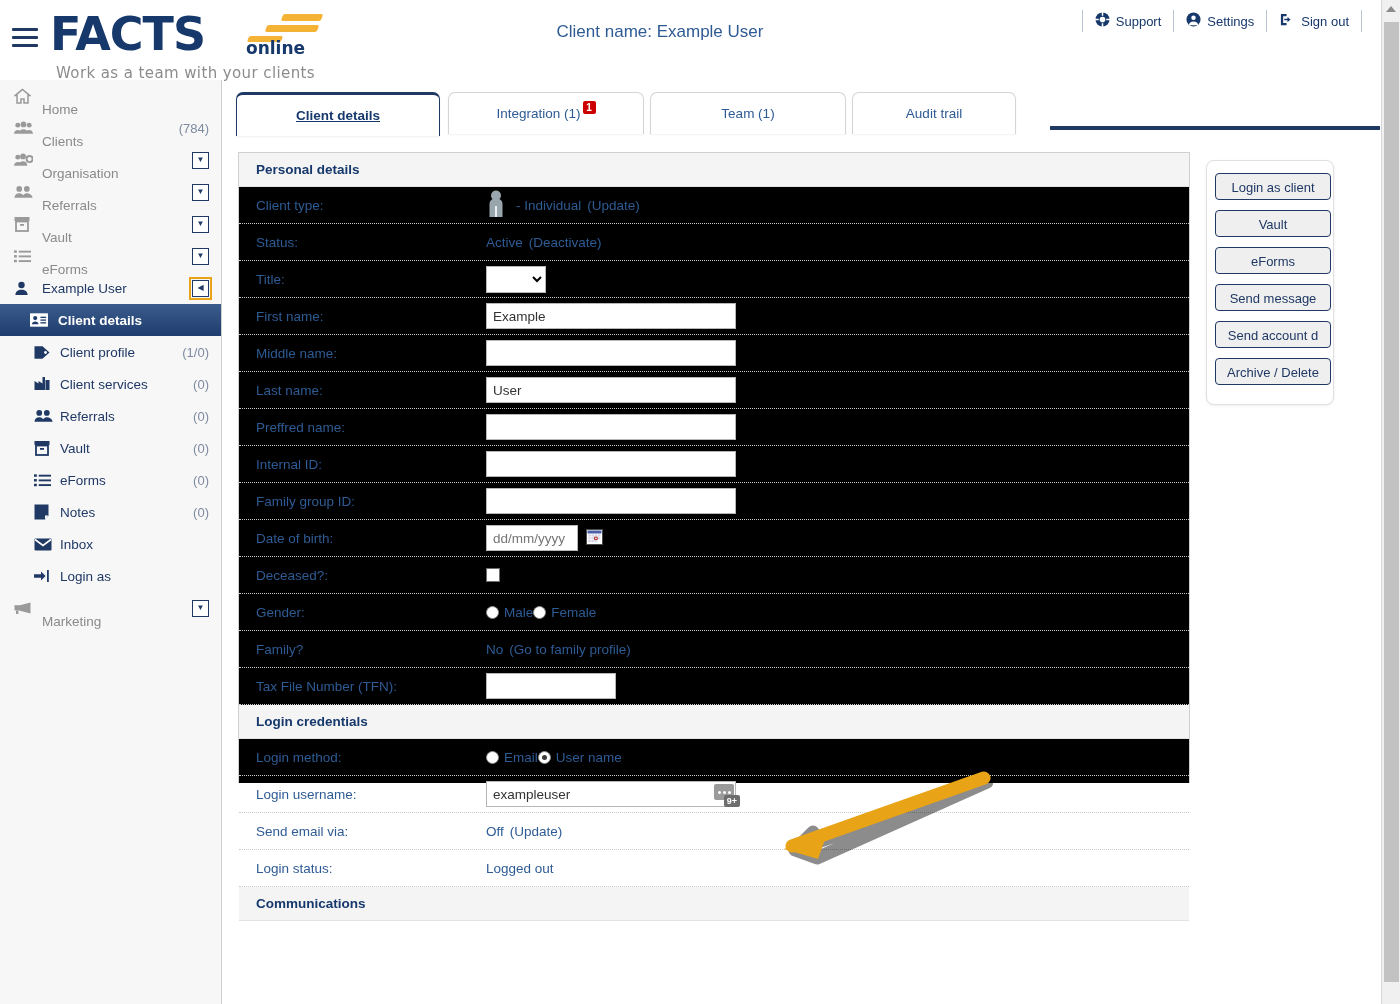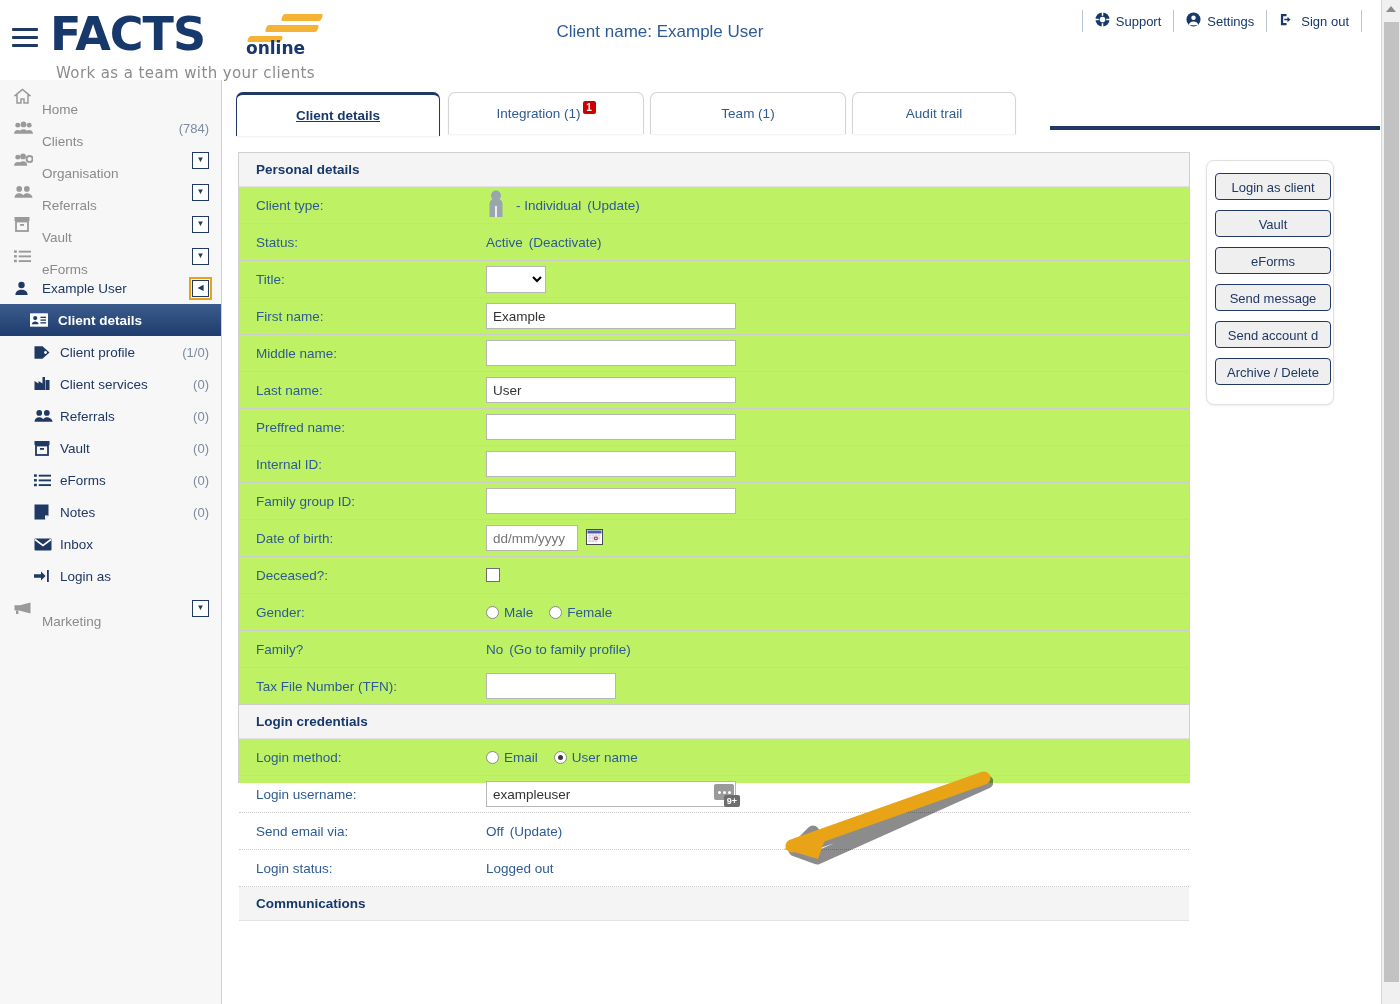--- a/index.html
+++ b/index.html
@@ -104,21 +104,21 @@
     font-weight: bold; line-height: 13px; padding: 0 3px; min-width: 13px;
     border-radius: 2px; vertical-align: top; position: relative; top: 8px; margin-left: 2px;
   }
   .tab-underline {
     position: absolute; left: 1050px; top: 126px; width: 330px; height: 4px; background: #1f3864;
   }
 
   
   .panel {
     position: absolute; left: 238px; top: 152px; width: 952px; height: 631px;
-    background: #bef264; border: 1px solid #d0d0d0; border-bottom: none;
+    background: #000000; border: 1px solid #d0d0d0; border-bottom: none;
   }
   .section-head {
     background: #f4f4f4; border-bottom: 1px solid #e2e2e2;
     font-weight: bold; font-size: 13.5px; color: #16386b;
     padding: 9px 0 9px 17px;
   }
   .row {
     display: flex; align-items: center; min-height: 37px;
     border-bottom: 1px dotted #c9c9c9; padding-left: 17px;
   }
@@ -136,21 +136,21 @@
     background: #efefef; border: 1px solid #1f3864; border-radius: 4px;
     color: #1f3864; font-size: 13px; font-family: "Liberation Sans", sans-serif;
     padding: 5px 11px; cursor: pointer;
   }
   select.title-sel {
     width: 60px; height: 27px; border: 1px solid #b6b6b6; background: #fff;
     font-family: "Liberation Sans", sans-serif; font-size: 13px;
   }
   .cal-ic { margin-left: 8px; cursor: pointer; }
   .chk { width: 14px; height: 14px; border: 1px solid #6d6d6d; background: #fff; cursor: pointer; }
-  .radio-group { display: flex; gap: 16px; }
+  .radio-group { display: flex; }
   .radio { display: flex; align-items: center; gap: 5px; cursor: pointer; }
   .radio .dot {
     width: 13px; height: 13px; border-radius: 50%; border: 1px solid #8a8a8a; background: #fff;
     display: inline-block; position: relative;
   }
   .radio .dot.on::after {
     content: ""; position: absolute; left: 3px; top: 3px; width: 5px; height: 5px;
     border-radius: 50%; background: #3b3b3b;
   }
   .person-ic { margin-right: 10px; }

